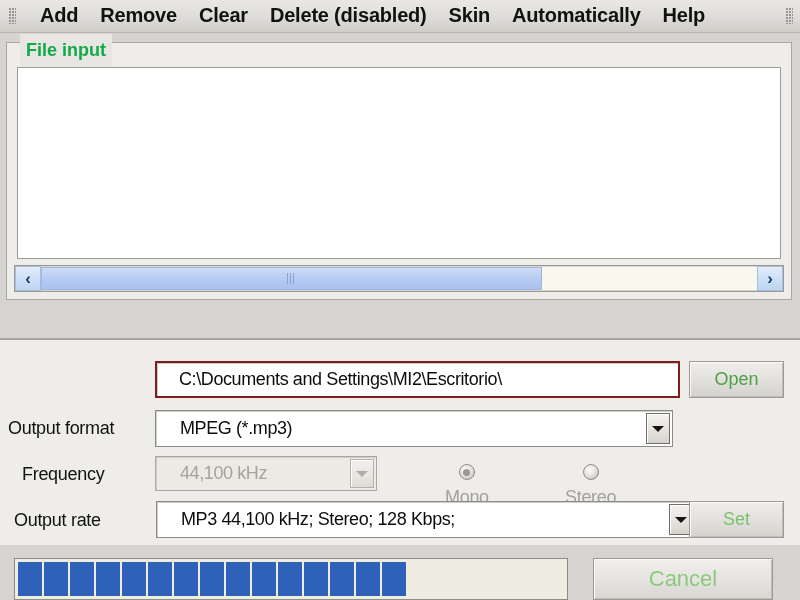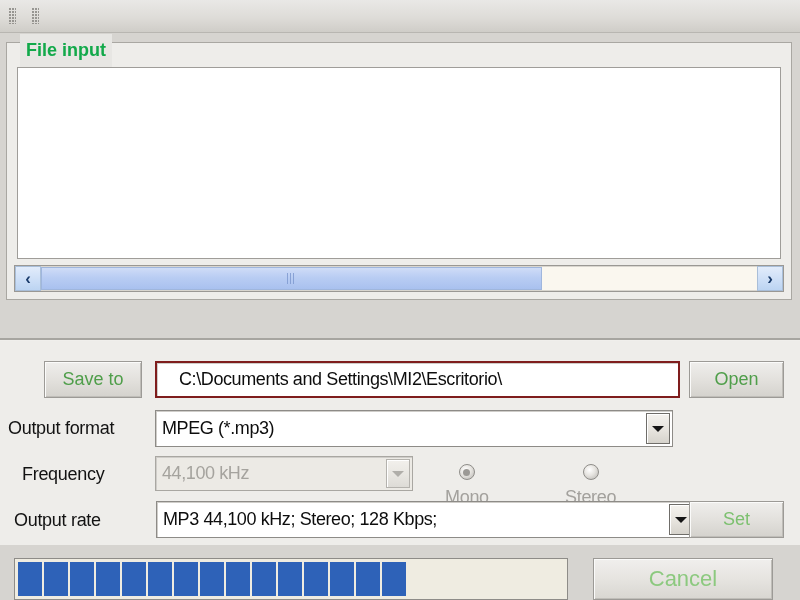--- a/index.html
+++ b/index.html
@@ -222,21 +222,21 @@
     letter-spacing: -0.4px;
   }
 
   .combo {
     background: #ffffff;
     border: 1px solid #8d8b87;
     box-shadow: inset 1px 1px 0 #cfcdc9;
     box-sizing: border-box;
     display: flex;
     align-items: center;
-    padding-left: 6px;
+    padding-left: 24px;
     font-size: 18px;
     color: #0d0d0d;
     position: relative;
     overflow: hidden;
     white-space: nowrap;
     letter-spacing: -0.4px;
   }
   .combo.disabled {
     background: #eceae5;
     color: #a5a39e;
@@ -338,20 +338,29 @@
 </style>
 </head>
 <body>
 
 <div id="app">
 
   <div class="toolbar">
     <div class="grip">
         <i></i>
       </div>
+    <div class="menu-items">
+      <div class="menu-item">Add</div>
+      <div class="menu-item">Remove</div>
+      <div class="menu-item">Clear</div>
+      <div class="menu-item disabled">Delete (disabled)</div>
+      <div class="menu-item">Skin</div>
+      <div class="menu-item">Automatically</div>
+      <div class="menu-item">Help</div>
+    </div>
     <div class="grip">
         <i></i>
       </div>
   </div>
 
   <div class="groupbox"></div>
   <div class="groupbox-topline"></div>
   <div class="groupbox-title">File input</div>
 
   <div class="listbox"></div>
@@ -363,31 +372,28 @@
           <i></i>
         </div>
     </div>
     <div class="sb-btn">›</div>
   </div>
 
   <div class="divider"></div>
 
   <div class="settings">
 
-    <div class="row" style="left:44px; top:20px;">
-      <div class="btn" style="width:98px;height:37px;">Save to</div>
-    </div>
     <div class="textfield" style="position:absolute;left:155px;top:20px;width:525px;height:37px;" title="C:\Documents and Settings\MI2\Escritorio\">C:\Documents and Settings\MI2\Escritorio\</div>
     <div class="btn" style="position:absolute;left:689px;top:20px;width:95px;height:37px;">Open</div>
 
     <div class="lbl" style="position:absolute;left:8px;top:77px;">Output format</div>
     <div class="combo" style="position:absolute;left:155px;top:69px;width:518px;height:37px;">MPEG (*.mp3)<div class="combo-arrow"></div></div>
 
     <div class="lbl" style="position:absolute;left:22px;top:123px;">Frequency</div>
-    <div class="combo disabled" style="position:absolute;left:155px;top:115px;width:258px;height:35px;">44,100 kHz<div class="combo-arrow"></div></div>
+    <div class="combo disabled" style="position:absolute;left:155px;top:115px;width:222px;height:35px;">44,100 kHz<div class="combo-arrow"></div></div>
     <div class="radio checked disabled" style="position:absolute;left:445px;top:123px;">
       <span class="dot"></span>
       <span class="rlabel">Mono</span>
     </div>
     <div class="radio disabled" style="position:absolute;left:565px;top:123px;">
       <span class="dot"></span>
       <span class="rlabel">Stereo</span>
     </div>
 
     <div class="lbl" style="position:absolute;left:14px;top:169px;">Output rate</div>

